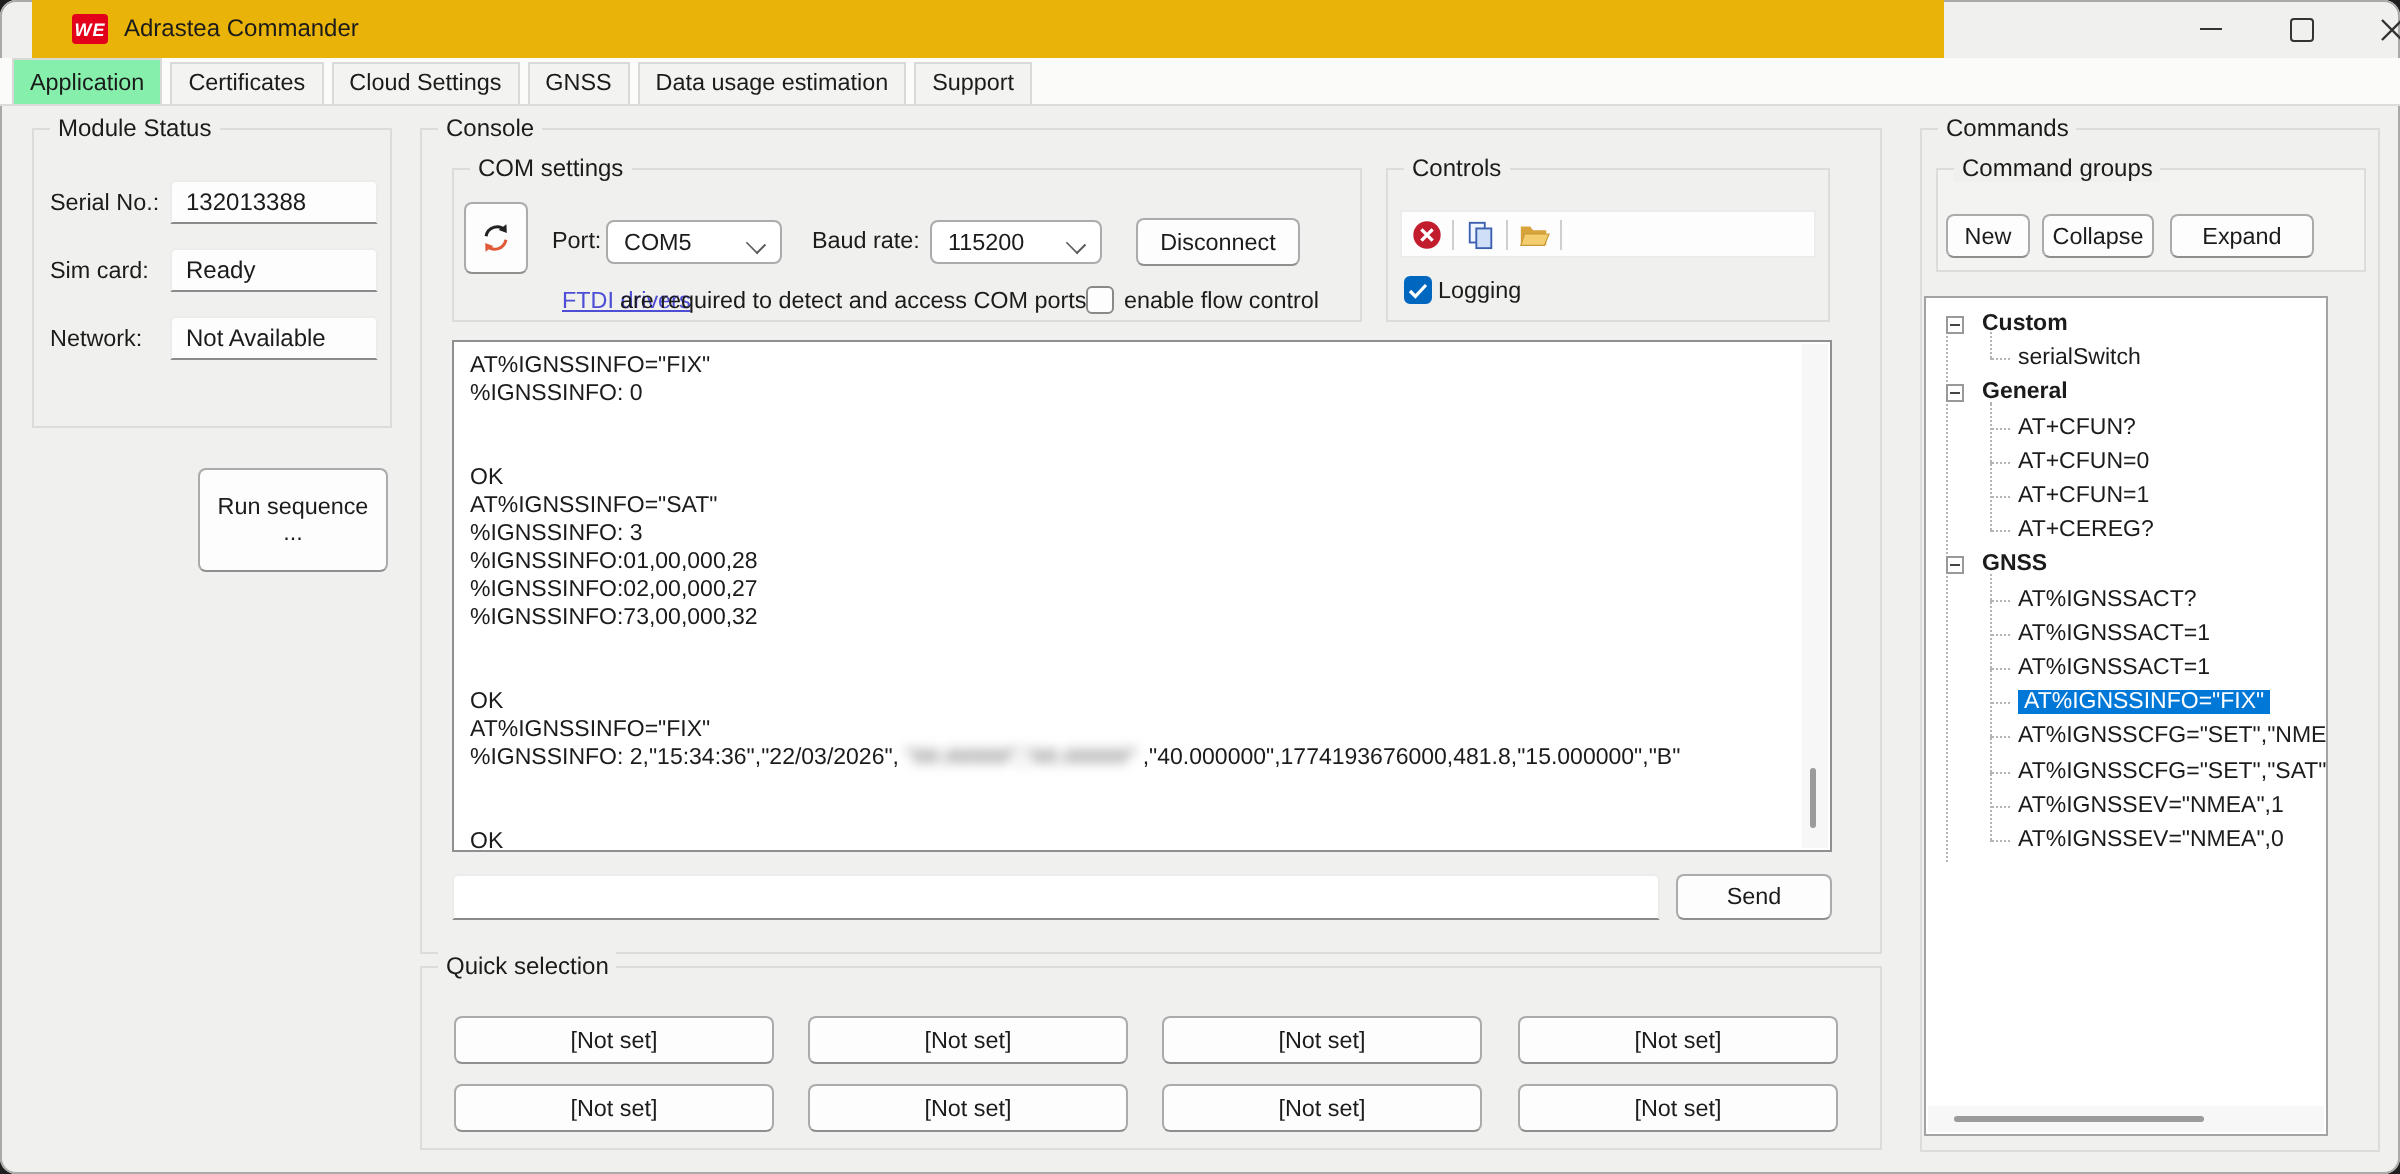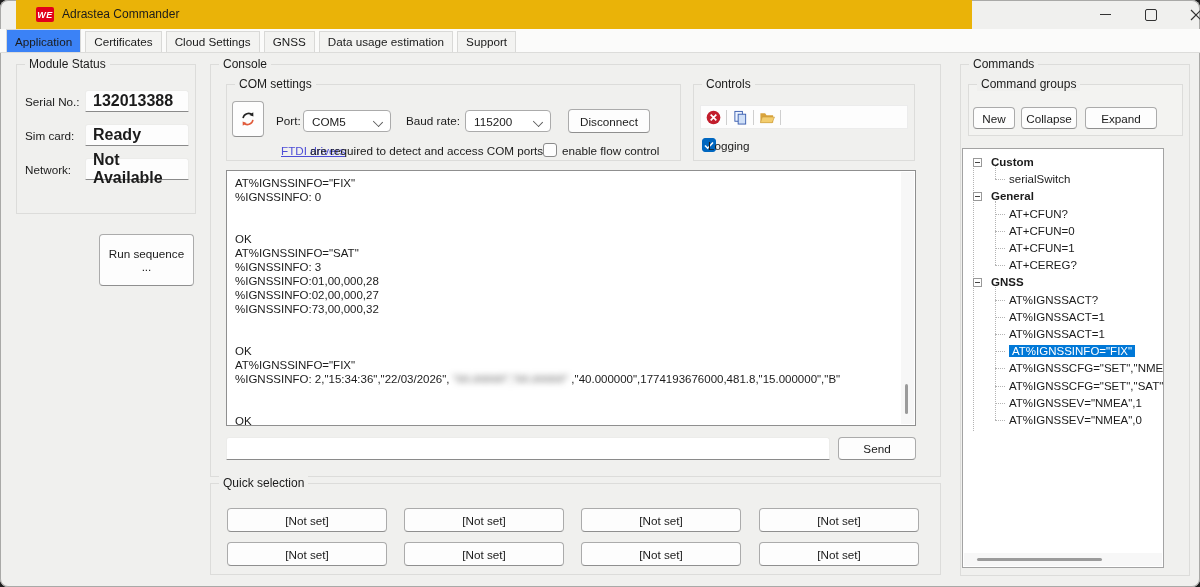--- a/index.html
+++ b/index.html
@@ -8,27 +8,27 @@
   
   .titlebar{position:absolute;left:0;top:0;width:956px;height:29px;background:#eab308;margin-left:16px;}
   .app-logo{position:absolute;left:20px;top:7px;width:18px;height:15px;background:#e2001a;border-radius:2px;color:#fff;font-size:9px;font-weight:bold;font-style:italic;display:flex;align-items:center;justify-content:center;letter-spacing:.5px;}
   .app-title{position:absolute;left:46px;top:7px;font-size:12px;color:#1b1b1b;}
   .winbtn{position:absolute;top:0;width:45px;height:29px;display:flex;align-items:center;justify-content:center;color:#333;}
   .glyph-min{width:11px;height:1px;background:#333;}
   .glyph-max{width:10px;height:10px;border:1.2px solid #333;border-radius:2px;}
   
   .tabstrip{position:absolute;left:0;top:29px;width:1200px;height:24px;background:#fbfbfa;border-bottom:1px solid #dcdcda;box-sizing:border-box;display:flex;align-items:flex-end;padding-left:6px;}
   .tab{font-size:11.7px;padding:3px 8px 4px 8px;border:1px solid #d9d9d7;border-bottom:none;background:#f3f3f1;margin-right:4px;white-space:nowrap;}
-  .tab.active{background:#3b82f6;padding-top:5px;font-weight:normal;position:relative;}
+  .tab.active{background:#86efac;padding-top:5px;font-weight:normal;position:relative;}
   
   .group{position:absolute;border:1px solid #dcdcda;box-sizing:border-box;}
   .group-label{position:absolute;top:-8px;left:8px;background:#f0f0ee;padding:0 4px;font-size:12px;white-space:nowrap;}
   
   .btn{position:absolute;background:#fdfdfd;border:1px solid #ababab;border-bottom-color:#8f8f8f;border-radius:4px;font-size:11.7px;color:#1b1b1b;display:flex;align-items:center;justify-content:center;box-sizing:border-box;}
-  .field{position:absolute;background:#fdfdfd;border:1px solid #ececea;border-bottom:1px solid #8a8a8a;box-sizing:border-box;font-size:16px;display:flex;align-items:center;padding:0 7px;border-radius:3px 3px 0 0;font-weight:bold;}
+  .field{position:absolute;background:#fdfdfd;border:1px solid #ececea;border-bottom:1px solid #8a8a8a;box-sizing:border-box;font-size:12px;display:flex;align-items:center;padding:0 7px;border-radius:3px 3px 0 0;}
   .combo{position:absolute;background:#fff;border:1px solid #ababab;border-radius:4px;box-sizing:border-box;font-size:11.7px;display:flex;align-items:center;padding:0 8px;}
   .combo .chev{position:absolute;right:8px;top:7px;width:7px;height:7px;border-right:1.3px solid #5a5a5a;border-bottom:1.3px solid #5a5a5a;transform:rotate(45deg) scaleY(.8);}
   .lbl{position:absolute;font-size:11.7px;white-space:nowrap;}
   .checkbox{position:absolute;width:14px;height:14px;box-sizing:border-box;border-radius:3px;}
   .checkbox.off{background:#fdfdfd;border:1px solid #8a8a8a;}
   .checkbox.on{border:1px solid #0067c0;display:flex;align-items:center;justify-content:center;}
   .link{color:#4d4dd6;text-decoration:underline;cursor:pointer;margin-left:48px;}
   
   .console-box{position:absolute;left:226px;top:170px;width:690px;height:256px;background:#fff;border:1px solid #8f8f8f;box-sizing:border-box;overflow:hidden;}
   .console-text{position:absolute;left:8px;top:5px;right:18px;font-size:11.5px;line-height:14px;white-space:pre;}
@@ -158,21 +158,21 @@
           <path d="M3.5 7 h13 l-2.5 6 h-12.5 z" fill="#f3cd6e" stroke="#c89a37" stroke-width=".6"></path>
         </svg>
       </span>
       <span class="tb-sep"></span>
     </div>
     <div class="checkbox on" style="left:8px;top:53px;background:#0067c0;">
       <svg width="10" height="9" viewBox="0 0 10 9">
           <path d="M1 4.5 L3.7 7.2 L9 1.5" fill="none" stroke="#fff" stroke-width="1.6"></path>
         </svg>
     </div>
-    <span class="lbl" style="left:14px;top:54px;">Logging</span>
+    <span class="lbl" style="left:25px;top:54px;">Logging</span>
   </div>
 
   <div class="console-box">
     <div class="console-text" id="console-text"><div class="console-line">AT%IGNSSINFO="FIX"</div><div class="console-line">%IGNSSINFO: 0</div><div class="console-line"></div><div class="console-line"></div><div class="console-line">OK</div><div class="console-line">AT%IGNSSINFO="SAT"</div><div class="console-line">%IGNSSINFO: 3</div><div class="console-line">%IGNSSINFO:01,00,000,28</div><div class="console-line">%IGNSSINFO:02,00,000,27</div><div class="console-line">%IGNSSINFO:73,00,000,32</div><div class="console-line"></div><div class="console-line"></div><div class="console-line">OK</div><div class="console-line">AT%IGNSSINFO="FIX"</div><div class="console-line"><span>%IGNSSINFO: 2,"15:34:36","22/03/2026", </span><span class="blurred">"##.#####","##.#####"</span><span> ,"40.000000",1774193676000,481.8,"15.000000","B"</span></div><div class="console-line"></div><div class="console-line"></div><div class="console-line">OK</div></div>
     <div class="vscroll-track">
         <div class="vscroll-thumb"></div>
       </div>
   </div>
 
   <div class="field" style="left:226px;top:437px;width:604px;height:23px;background:#fff;">

